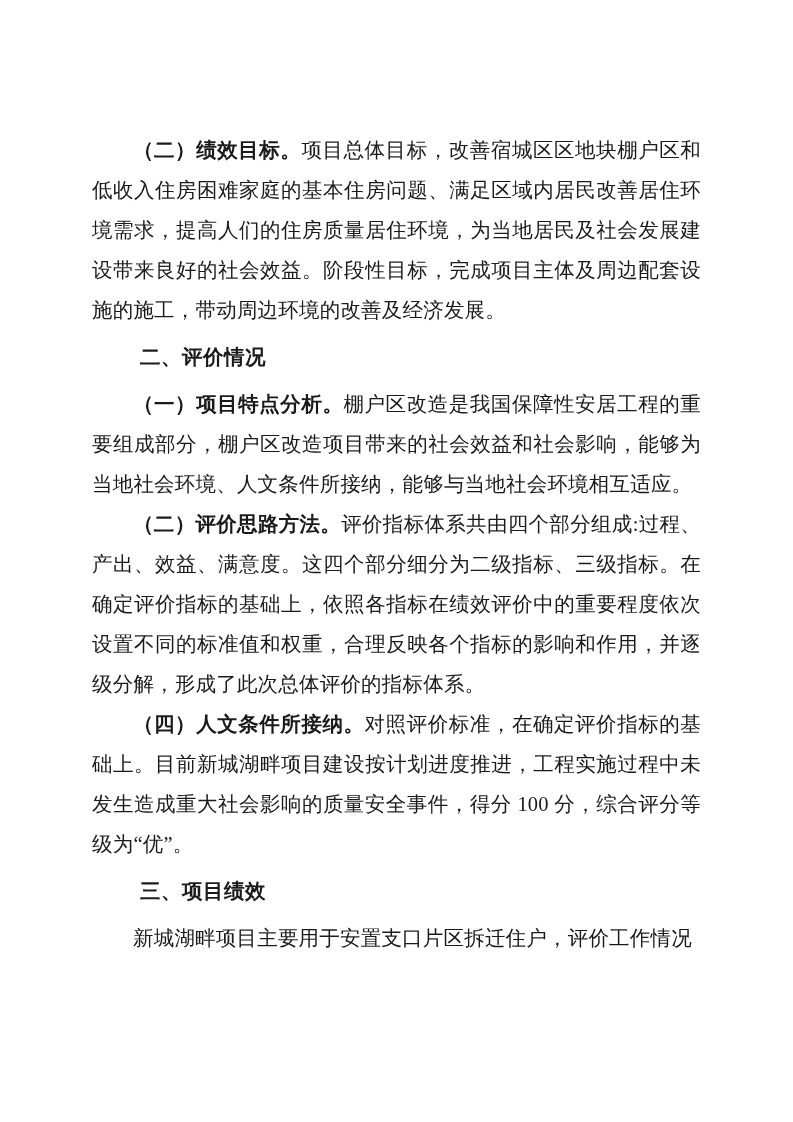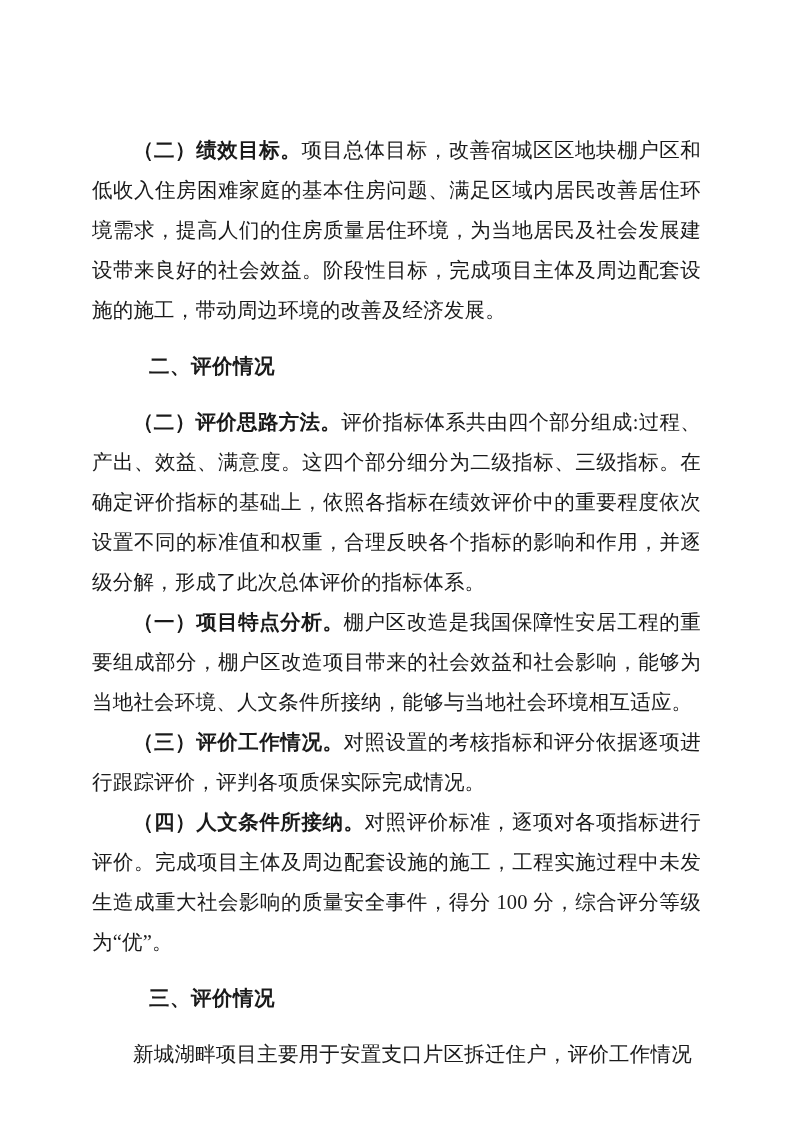--- a/index.html
+++ b/index.html
@@ -28,21 +28,21 @@
     text-align: justify;
     text-justify: inter-ideograph;
     letter-spacing: 0.2px;
   }
   p.para {
     margin: 0;
     text-indent: 2em;
     font-family: "Liberation Serif", "DejaVu Serif", serif;
   }
   h2.section-heading {
-    margin: 16px;
+    margin: 7px;
     font-size: 20.5px;
     line-height: 40px;
     font-weight: bold;
     text-indent: 2em;
     font-family: "Liberation Sans", "DejaVu Sans", sans-serif;
     letter-spacing: 0.5px;
   }
   .lead {
     font-weight: bold;
     font-family: "Liberation Sans", "DejaVu Sans", sans-serif;
@@ -51,26 +51,25 @@
 </head>
 <body>
 
 <div class="page">
   <div class="doc-body">
 
     <p class="para"><span class="lead">（二）绩效目标。</span><span>项目总体目标，改善宿城区区地块棚户区和低收入住房困难家庭的基本住房问题、满足区域内居民改善居住环境需求，提高人们的住房质量居住环境，为当地居民及社会发展建设带来良好的社会效益。阶段性目标，完成项目主体及周边配套设施的施工，带动周边环境的改善及经济发展。</span></p>
 
     <h2 class="section-heading">二、评价情况</h2>
 
+    <p class="para"><span class="lead">（一）项目特点分析。</span><span>棚户区改造是我国保障性安居工程的重要组成部分，棚户区改造项目带来的社会效益和社会影响，能够为当地社会环境、人文条件所接纳，能够与当地社会环境相互适应。</span></p>
+
     <p class="para"><span class="lead">（二）评价思路方法。</span><span>评价指标体系共由四个部分组成:过程、产出、效益、满意度。这四个部分细分为二级指标、三级指标。在确定评价指标的基础上，依照各指标在绩效评价中的重要程度依次设置不同的标准值和权重，合理反映各个指标的影响和作用，并逐级分解，形成了此次总体评价的指标体系。</span></p>
 
-    <p class="para"><span class="lead">（一）项目特点分析。</span><span>棚户区改造是我国保障性安居工程的重要组成部分，棚户区改造项目带来的社会效益和社会影响，能够为当地社会环境、人文条件所接纳，能够与当地社会环境相互适应。</span></p>
 
-    <p class="para"><span class="lead">（三）评价工作情况。</span><span>对照设置的考核指标和评分依据逐项进行跟踪评价，评判各项质保实际完成情况。</span></p>
+    <p class="para"><span class="lead">（四）人文条件所接纳。</span><span>对照评价标准，在确定评价指标的基础上。目前新城湖畔项目建设按计划进度推进，工程实施过程中未发生造成重大社会影响的质量安全事件，得分 100 分，综合评分等级为“优”。</span></p>
 
-    <p class="para"><span class="lead">（四）人文条件所接纳。</span><span>对照评价标准，逐项对各项指标进行评价。完成项目主体及周边配套设施的施工，工程实施过程中未发生造成重大社会影响的质量安全事件，得分 100 分，综合评分等级为“优”。</span></p>
-
-    <h2 class="section-heading">三、评价情况</h2>
+    <h2 class="section-heading">三、项目绩效</h2>
 
     <p class="para"><span>新城湖畔项目主要用于安置支口片区拆迁住户，评价工作情况</span></p>
 
   </div>
 </div>
 
 </body></html>

